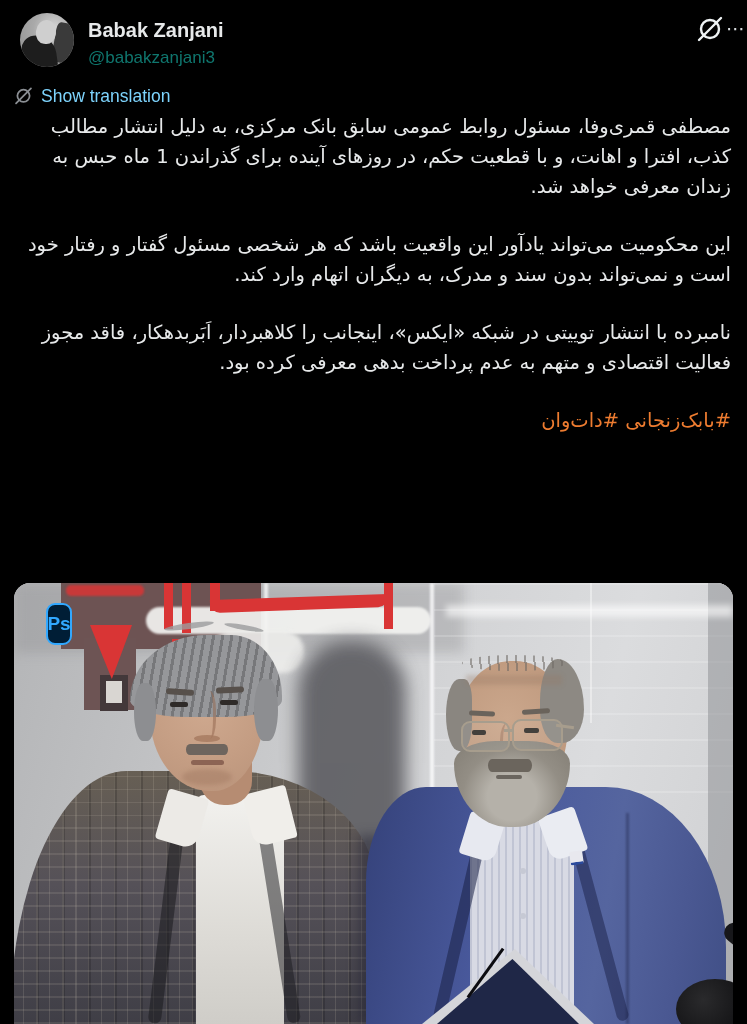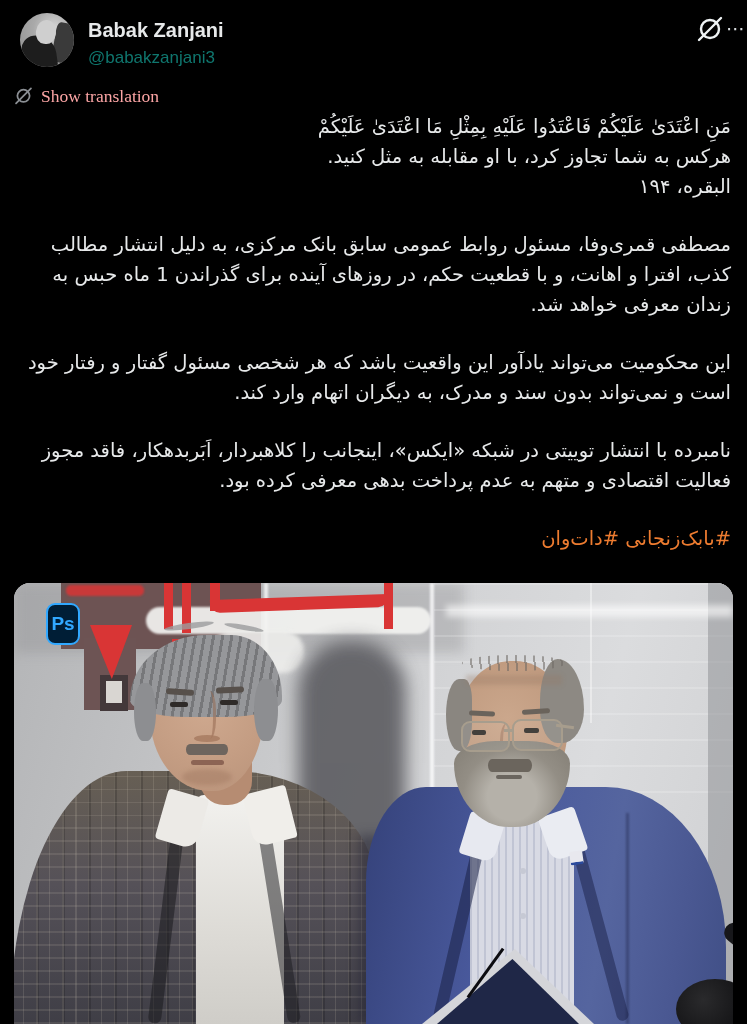--- a/index.html
+++ b/index.html
@@ -15,21 +15,21 @@
   .av-dark2{left:34px;top:10px;width:20px;height:40px;background:#3a3a3a;border-radius:20% 40% 30% 30%;transform:rotate(10deg);}
   .name{left:88px;top:19px;font-family:"Liberation Sans",sans-serif;font-weight:bold;
         font-size:20px;color:#e7e9ea;cursor:pointer;}
   .handle{left:88px;top:48px;font-family:"Liberation Sans",sans-serif;font-size:17px;color:#0f766e;}
   .grok-btn{left:696px;top:16px;width:28px;height:28px;cursor:pointer;}
   .more-btn{left:724px;top:14px;width:22px;height:28px;color:#d9dde0;font-size:19px;
             font-family:"DejaVu Sans",sans-serif;letter-spacing:1px;text-align:right;cursor:pointer;line-height:28px;}
 
   
   .trans-row{left:14px;top:85px;height:22px;display:flex;align-items:center;gap:8px;cursor:pointer;}
-  .trans-label{font-family:Liberation Serif, serif;font-size:17.5px;color:#fca5a5;}
+  .trans-label{font-family:Liberation Sans, sans-serif;font-size:17.5px;color:#7dd3fc;}
 
   
   .tweet-text{left:0;top:112px;width:747px;padding:0 16px 0 12px;box-sizing:border-box;
               direction:rtl;text-align:right;color:#e7e9ea;font-size:19.5px;line-height:30px;}
   .tweet-text p{margin:0 0 28px 0;}
   .tweet-text p.tags{margin-bottom:0;}
   .tag{color:#ee7c30;text-decoration:none;cursor:pointer;}
 
   
   .photo{left:14px;top:583px;width:719px;height:441px;border-radius:16px 16px 0 0;overflow:hidden;
@@ -144,21 +144,21 @@
   .folder-light{left:408px;top:366px;width:172px;height:75px;background:#d4d5d9;
       clip-path:polygon(0 100%,54% 0,100% 100%);}
   .folder-dark{left:420px;top:376px;width:148px;height:65px;background:#1f2747;
       clip-path:polygon(2% 100%,53% 0,98% 100%);}
   .folder-pen{left:470px;top:360px;width:3px;height:60px;background:#0c0c10;transform:rotate(36deg);}
 
   .mic-ball{left:662px;top:396px;width:78px;height:60px;border-radius:50%;
       background:radial-gradient(circle at 35% 35%,#2a2a2c 0%,#0e0e10 80%);}
   .mic-rod{left:706px;top:352px;width:60px;height:20px;background:#17171a;border-radius:10px;transform:rotate(38deg);}
 
-  .ps-badge{left:32px;top:20px;width:34px;height:42px;border-radius:9px;background:#001e36;
+  .ps-badge{left:32px;top:20px;width:26px;height:42px;border-radius:9px;background:#001e36;
       border:2px solid #31a8ff;box-sizing:border-box;display:flex;align-items:center;justify-content:center;
       font-family:"Liberation Sans",sans-serif;font-weight:bold;font-size:19px;color:#31a8ff;}
 </style>
 </head>
 <body>
 
 <div class="abs avatar">
   <div class="abs av-dark2"></div>
   <div class="abs av-suit"></div>
   <div class="abs av-head"></div>
@@ -178,21 +178,20 @@
   <span style="display:flex;">
     <svg width="19" height="19" viewBox="0 0 28 28">
       <circle cx="14" cy="13" r="9" fill="none" stroke="#8b8f94" stroke-width="2.6"></circle>
       <line x1="3" y1="24" x2="25" y2="2" stroke="#8b8f94" stroke-width="2.6" stroke-linecap="round"></line>
     </svg>
   </span>
   <span class="trans-label">Show translation</span>
 </div>
 
 <div class="abs tweet-text" dir="rtl">
-  <p><span>مَنِ اعْتَدَىٰ عَلَيْكُمْ فَاعْتَدُوا عَلَيْهِ بِمِثْلِ مَا اعْتَدَىٰ عَلَيْكُمْ</span><br><span>هرکس به شما تجاوز کرد، با او مقابله به مثل کنید.</span><br><span>البقره، ۱۹۴</span></p>
   <p>مصطفی قمری‌وفا، مسئول روابط عمومی سابق بانک مرکزی، به دلیل انتشار مطالب کذب، افترا و اهانت، و با قطعیت حکم، در روزهای آینده برای گذراندن 1 ماه حبس به زندان معرفی خواهد شد.</p>
   <p>این محکومیت می‌تواند یادآور این واقعیت باشد که هر شخصی مسئول گفتار و رفتار خود است و نمی‌تواند بدون سند و مدرک، به دیگران اتهام وارد کند.</p>
   <p>نامبرده با انتشار توییتی در شبکه «ایکس»، اینجانب را کلاهبردار، اَبَربدهکار، فاقد مجوز فعالیت اقتصادی و متهم به عدم پرداخت بدهی معرفی کرده بود.</p>
   <p class="tags"><a class="tag">#بابک‌زنجانی</a> <a class="tag">#دات‌وان</a></p>
 </div>
 
 <div class="abs photo">
   <div class="abs wall"></div>
   <div class="abs wall-top-shade"></div>
   <div class="abs wall-bricks"></div>

